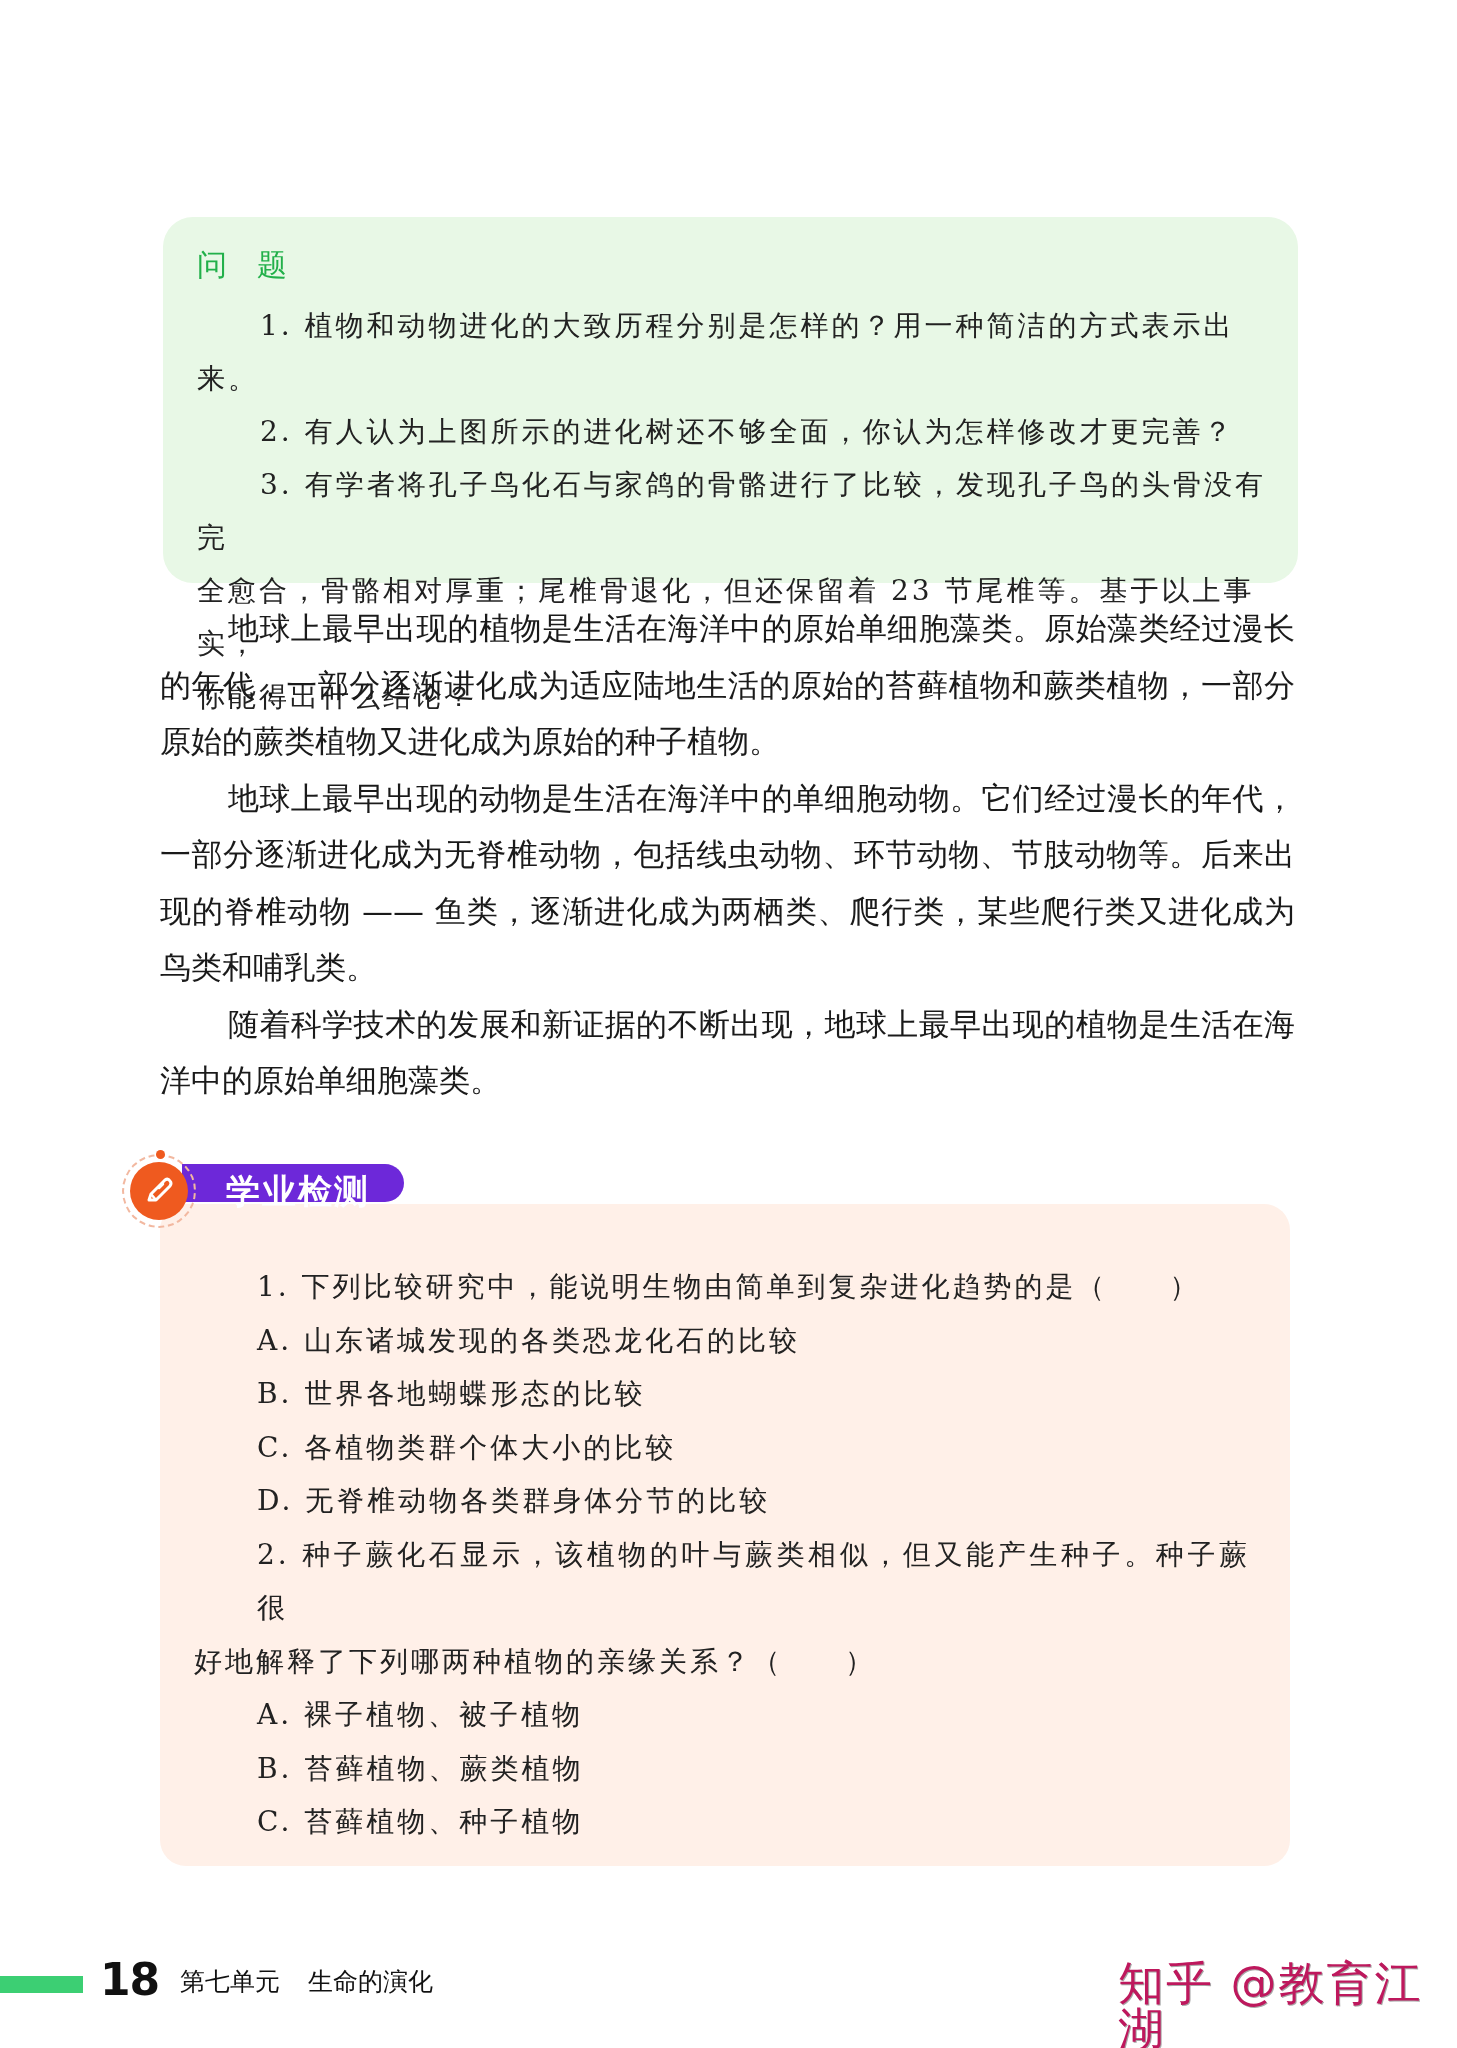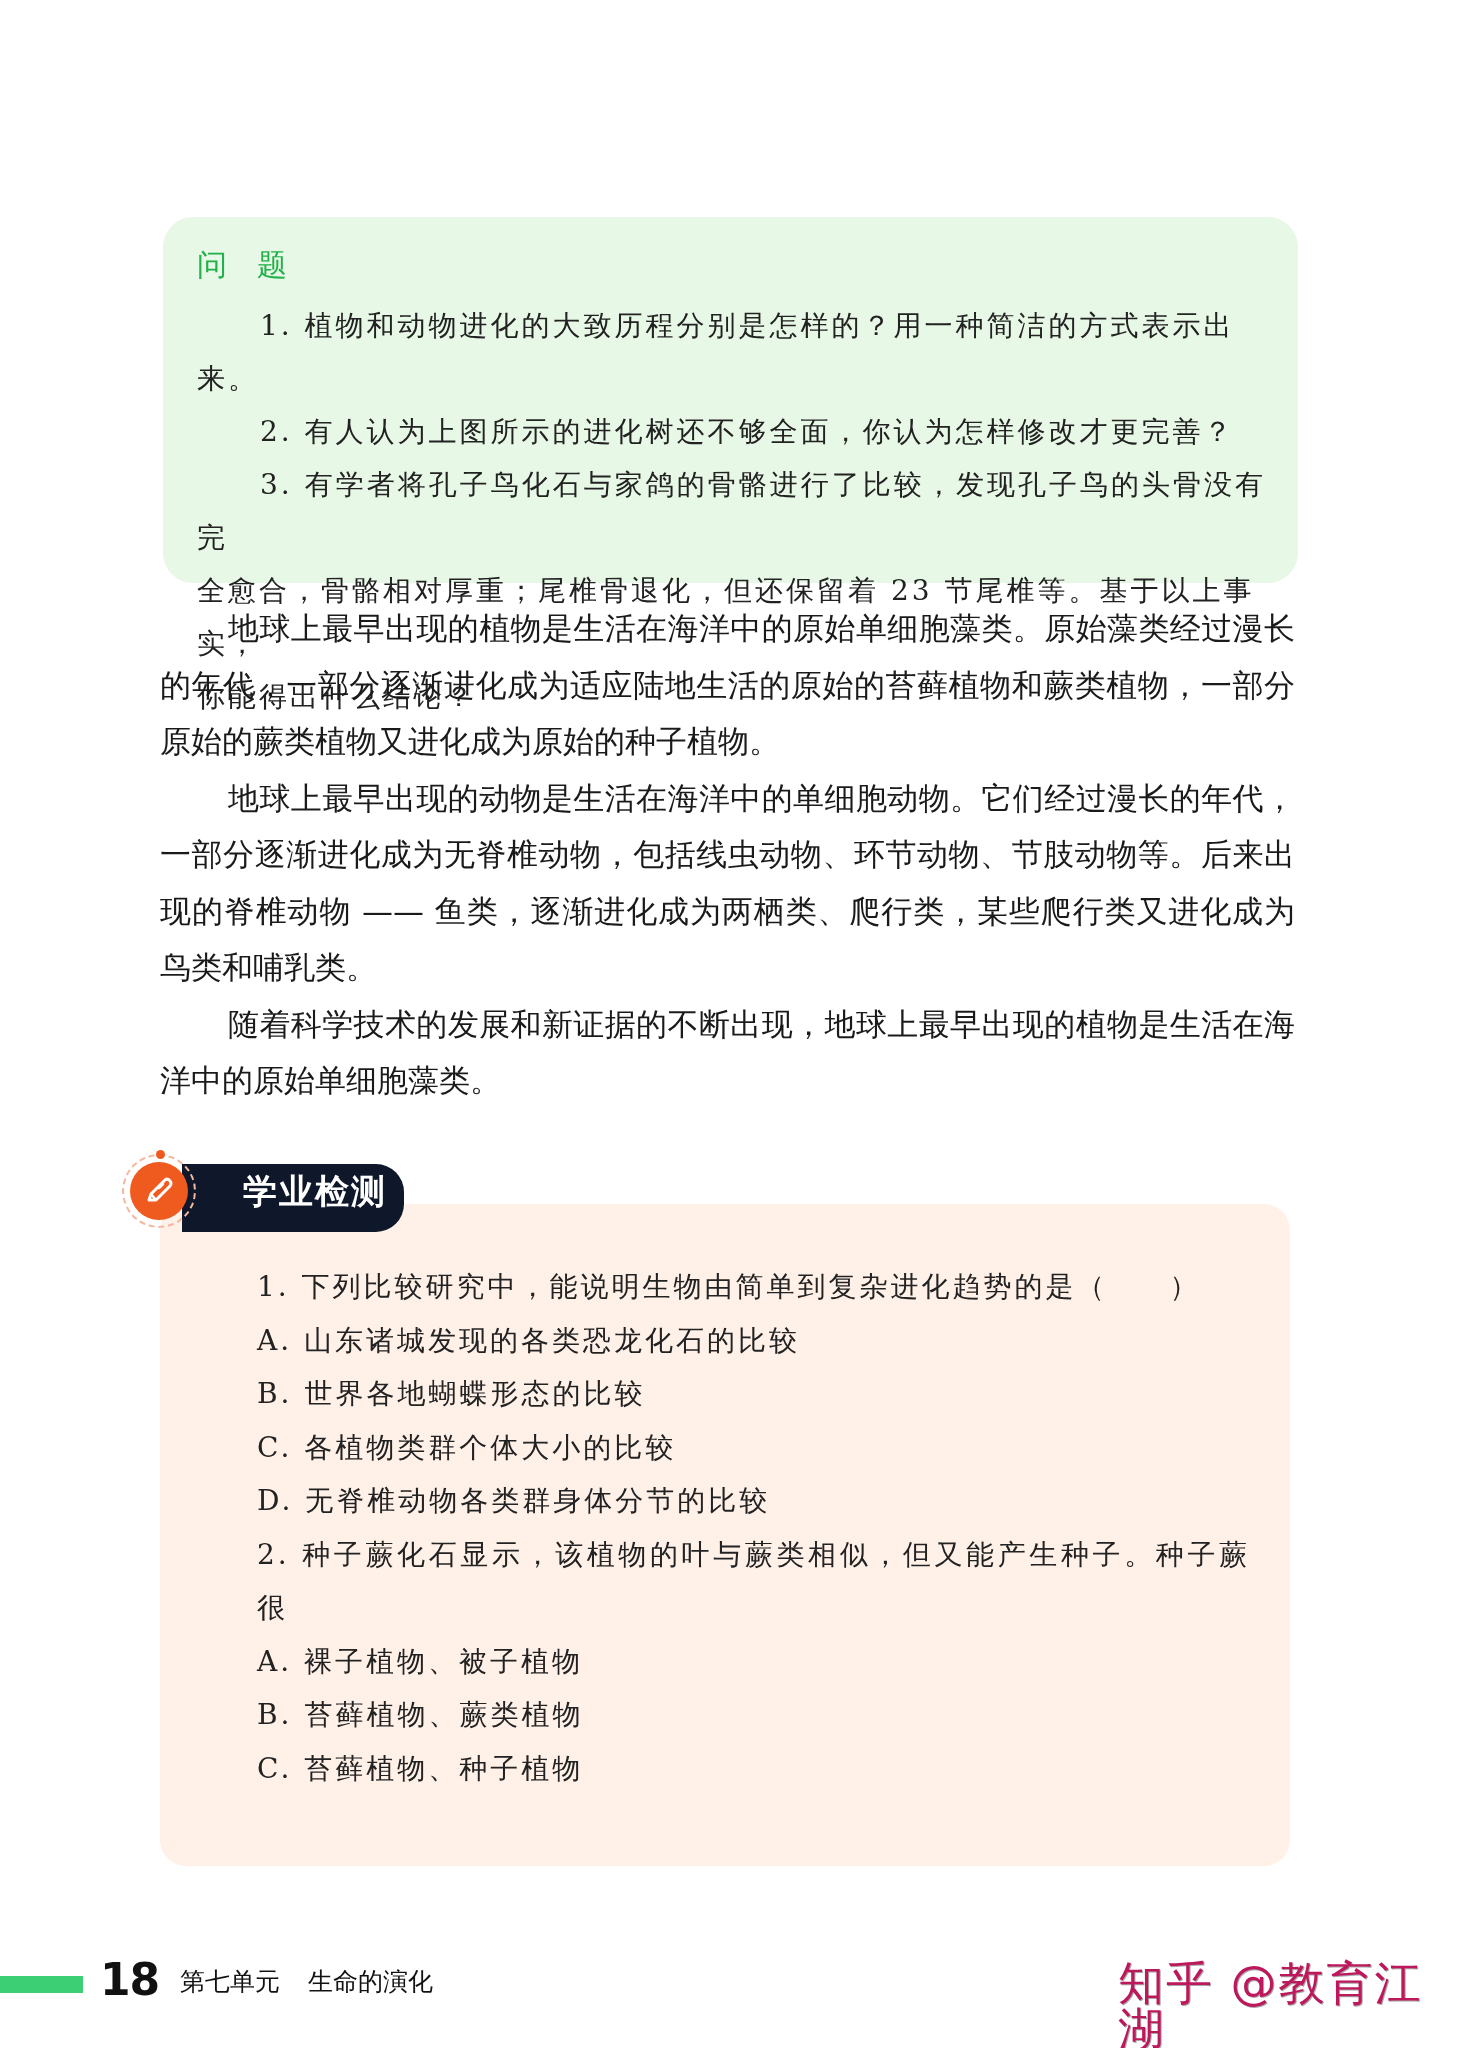--- a/index.html
+++ b/index.html
@@ -36,26 +36,25 @@
   .assess-icon-ring {
     position: absolute; left: 2px; top: 4px; width: 74px; height: 74px; border-radius: 50%;
     border: 2px dashed #f2b8a0; box-sizing: border-box;
   }
   .assess-icon {
     position: absolute; left: 10px; top: 12px; width: 58px; height: 58px; border-radius: 50%;
     background: #ef5a1f; display: flex; align-items: center; justify-content: center;
   }
   .assess-dot { position: absolute; left: 36px; top: 0px; width: 9px; height: 9px; border-radius: 50%; background: #ef5a1f; }
   .assess-pill {
-    position: absolute; left: 62px; top: 14px; height: 68px; width: 222px;
-    background: #0f172a; border-radius: 0 28px 28px 0;
+    position: absolute; left: 62px; top: 14px; height: 38px; width: 222px;
+    background: #6d28d9; border-radius: 0 28px 28px 0;
     color: #fff; font-family: "DejaVu Sans", "Liberation Sans", sans-serif;
     font-weight: bold; font-size: 34px; line-height: 54px; padding-left: 44px; box-sizing: border-box;
     letter-spacing: 2px;
-    text-align: center;
   }
   .assess-box {
     position: absolute; left: 160px; top: 1193px; width: 1130px; height: 662px;
     background: #fff0e8; border-radius: 26px; box-sizing: border-box;
     padding: 56px 40px 20px 34px;
     margin-top: 11px;
   }
   .a-line { font-size: 28px; line-height: 53.5px; letter-spacing: 3px; color: #222; padding-left: 63px; }
   .a-line.cont { padding-left: 0; }
   .a-line.justify { text-align: justify; text-align-last: justify; }
@@ -95,20 +94,21 @@
   <p class="para">随着科学技术的发展和新证据的不断出现，地球上最早出现的植物是生活在海洋中的原始单细胞藻类。</p>
 </article>
 
 <section class="assess-box">
   <div class="a-line">1. 下列比较研究中，能说明生物由简单到复杂进化趋势的是（　　）</div>
   <div class="a-line">A. 山东诸城发现的各类恐龙化石的比较</div>
   <div class="a-line">B. 世界各地蝴蝶形态的比较</div>
   <div class="a-line">C. 各植物类群个体大小的比较</div>
   <div class="a-line">D. 无脊椎动物各类群身体分节的比较</div>
   <div class="a-line justify">2. 种子蕨化石显示，该植物的叶与蕨类相似，但又能产生种子。种子蕨很</div>
+  <div class="a-line cont">好地解释了下列哪两种植物的亲缘关系？（　　）</div>
   <div class="a-line">A. 裸子植物、被子植物</div>
   <div class="a-line">B. 苔藓植物、蕨类植物</div>
   <div class="a-line">C. 苔藓植物、种子植物</div>
 </section>
 
 <div class="assess-header">
   <div class="assess-pill">学业检测</div>
   <div class="assess-icon-ring"></div>
   <div class="assess-dot"></div>
   <div class="assess-icon">

